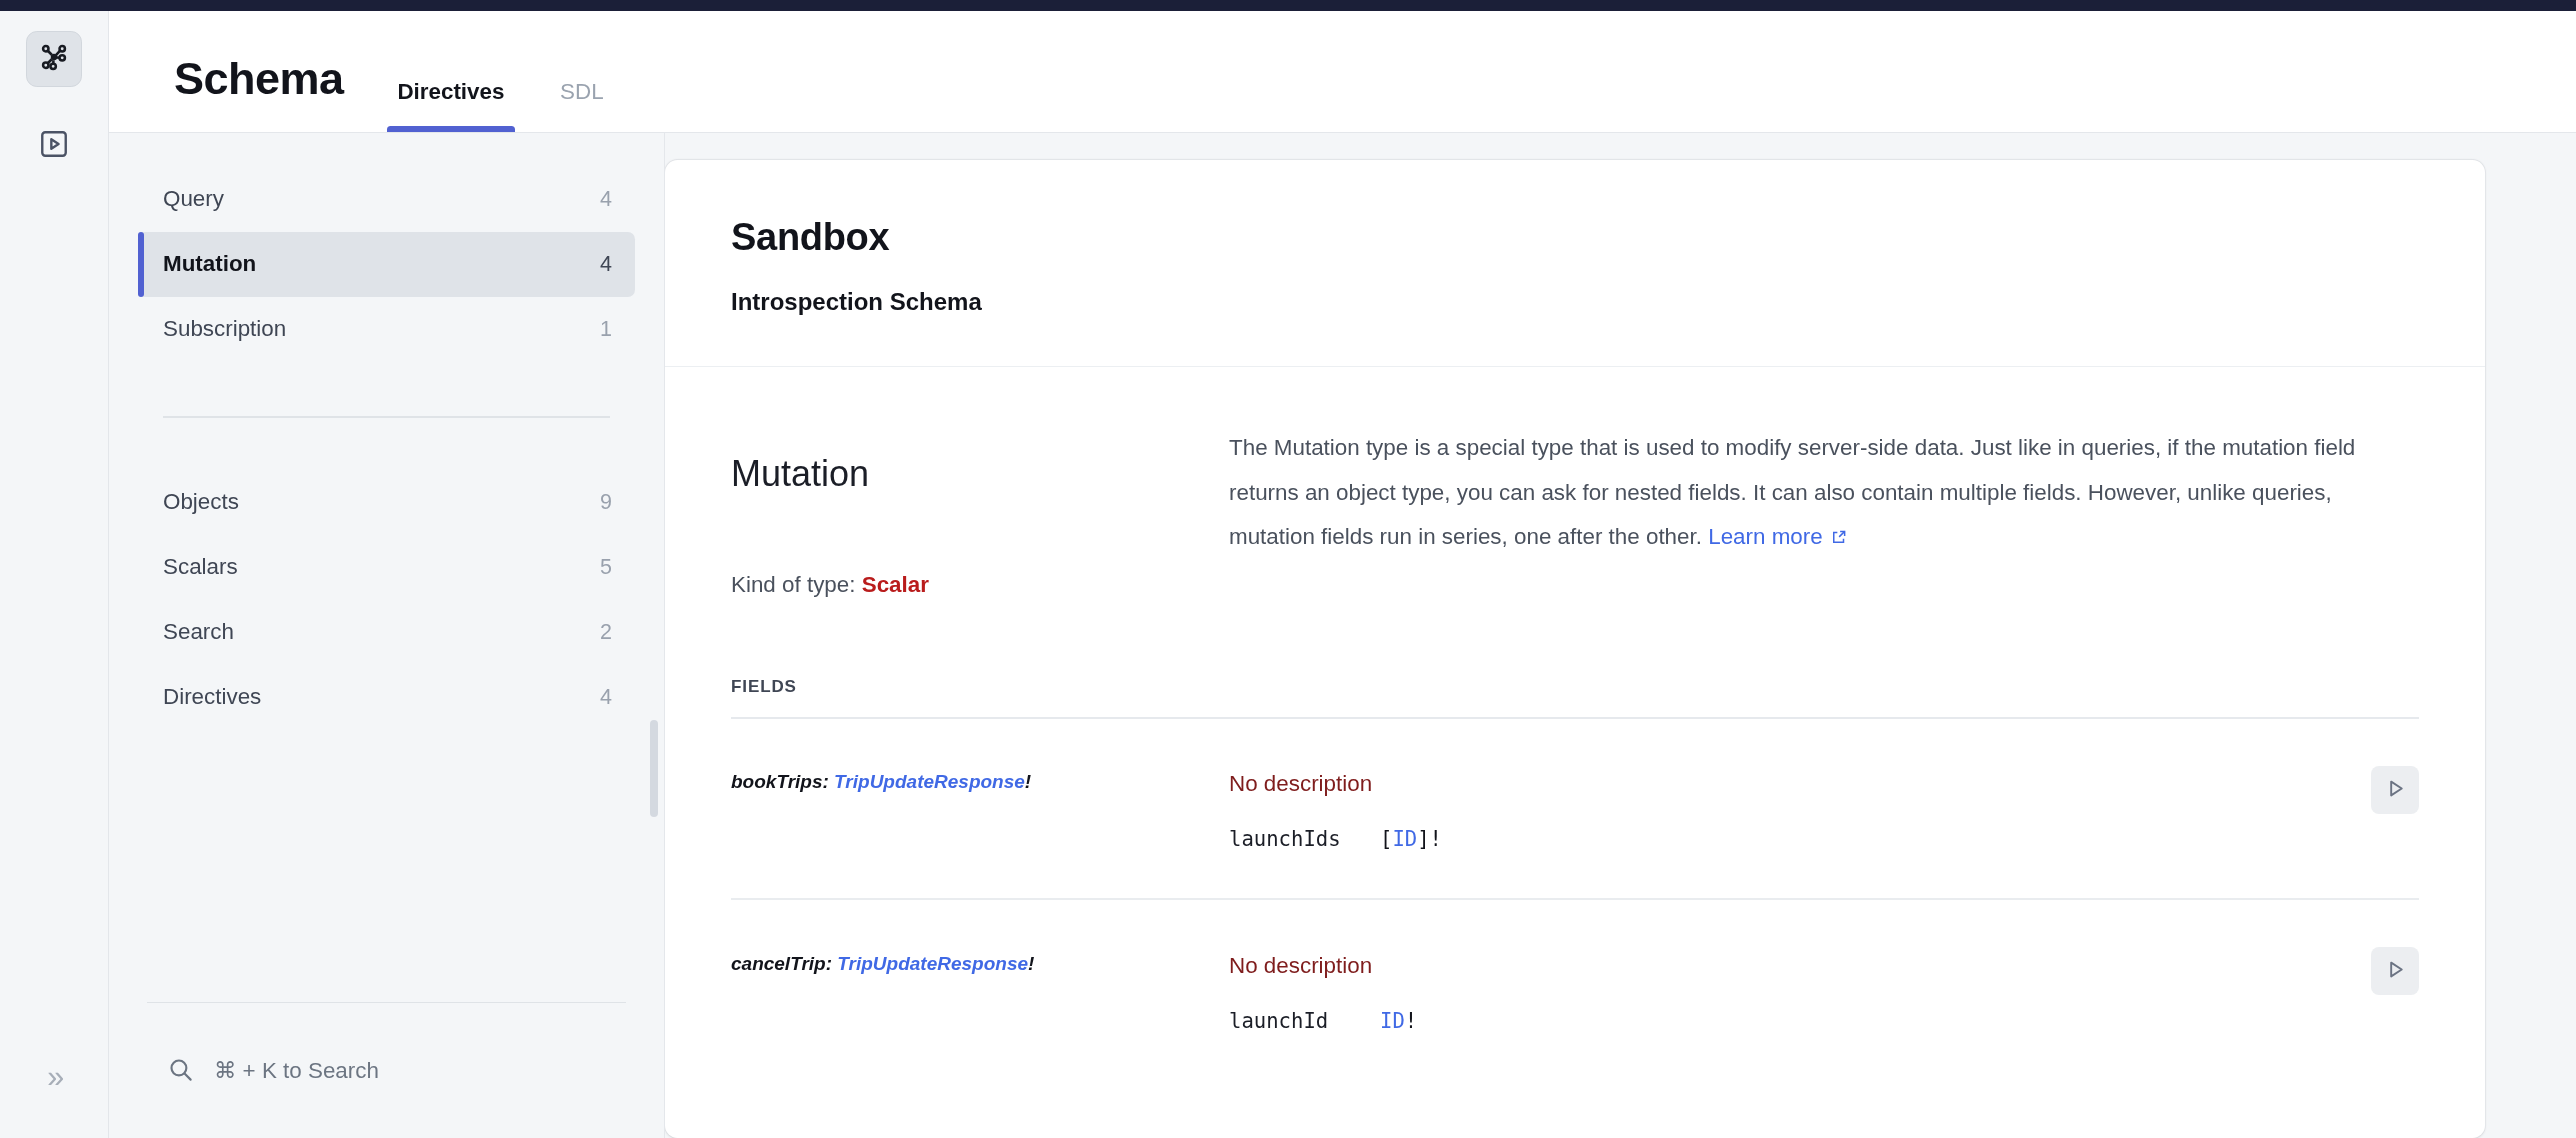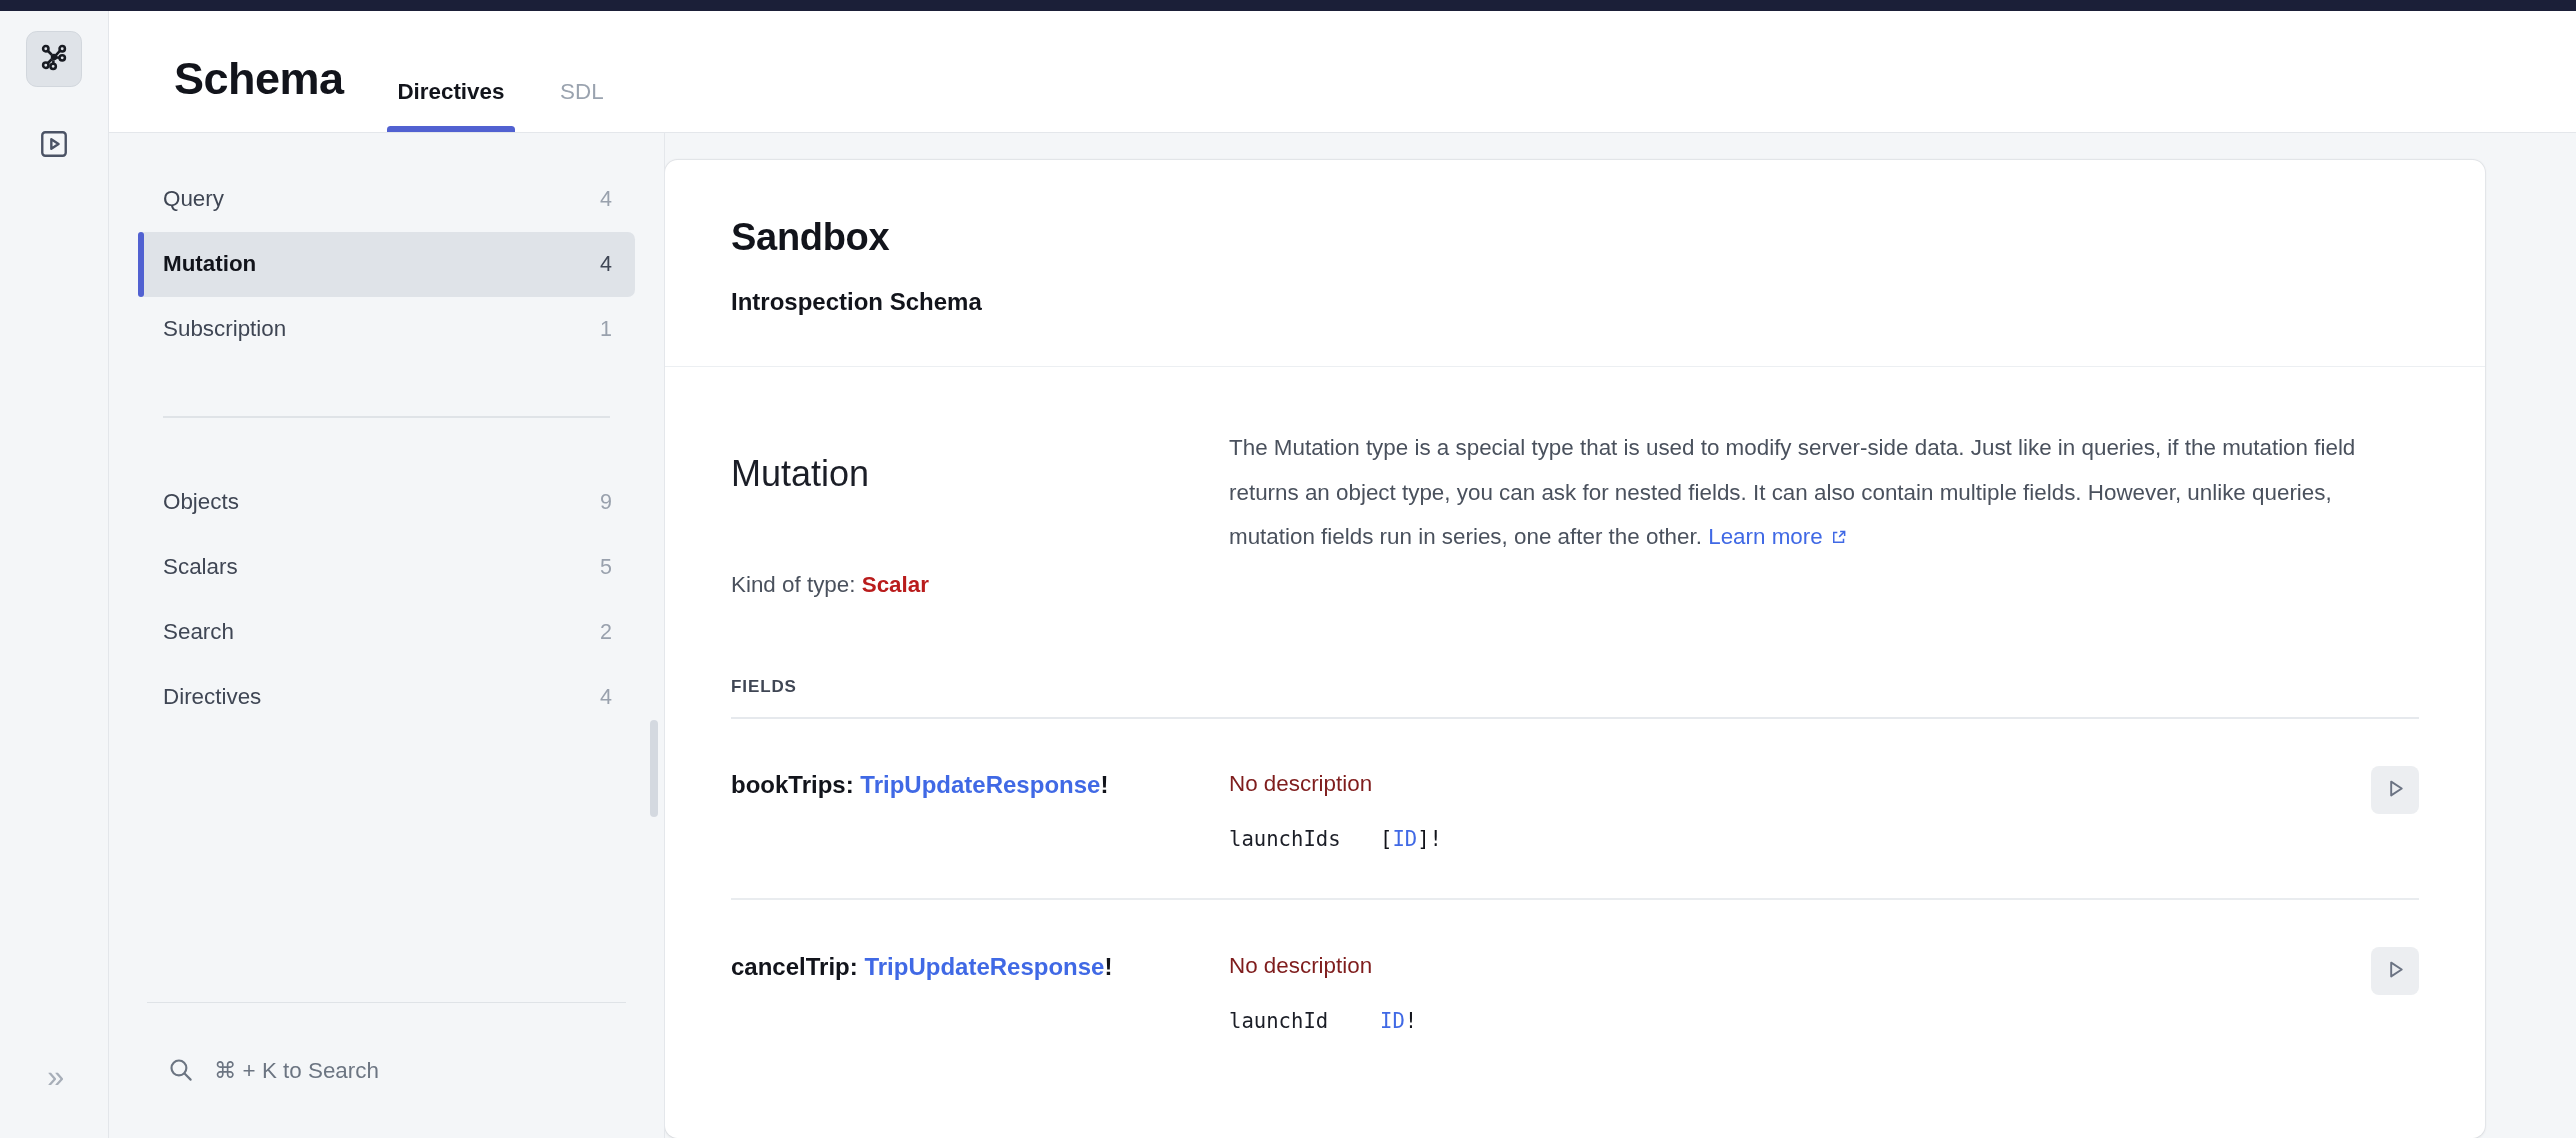--- a/index.html
+++ b/index.html
@@ -158,21 +158,21 @@
   .ext-ico { display: inline-block; vertical-align: -1.8px; margin-left: 7.2px; }
 
   .fields-label {
     margin: 79px 66px 0 66px;
     font-size: 17px; font-weight: 700; letter-spacing: 0.9px;
     color: #3f4654;
   }
   .fields-rule { margin: 20px 66px 0 66px; height: 1.8px; background: #e6e9ed; }
 
   .field-row { display: flex; padding: 47px 66px 0 66px; align-items: flex-start; }
-  .field-sig { width: 498px; flex: 0 0 498px; font-size: 24px; color: #12141b; font-weight: 700; padding-top: 5.4px; white-space: nowrap; }
+  .field-sig { width: 498px; flex: 0 0 498px; font-size: 19px; color: #12141b; font-weight: 700; padding-top: 5.4px; white-space: nowrap; font-style: italic; }
   .field-sig .ftype { color: #4069e5; font-weight: 700; }
   .field-sig .bang { color: #12141b; font-weight: 700; }
   .field-mid { flex: 1 1 auto; min-width: 0; }
   .field-nodesc { font-size: 22.4px; color: #7f1d1d; padding-top: 5.4px; }
   .args { margin-top: 30.5px; }
   .arg {
     display: flex; align-items: baseline;
     font-family: "DejaVu Sans Mono", monospace;
     font-size: 20.6px; color: #1b1e27;
   }

